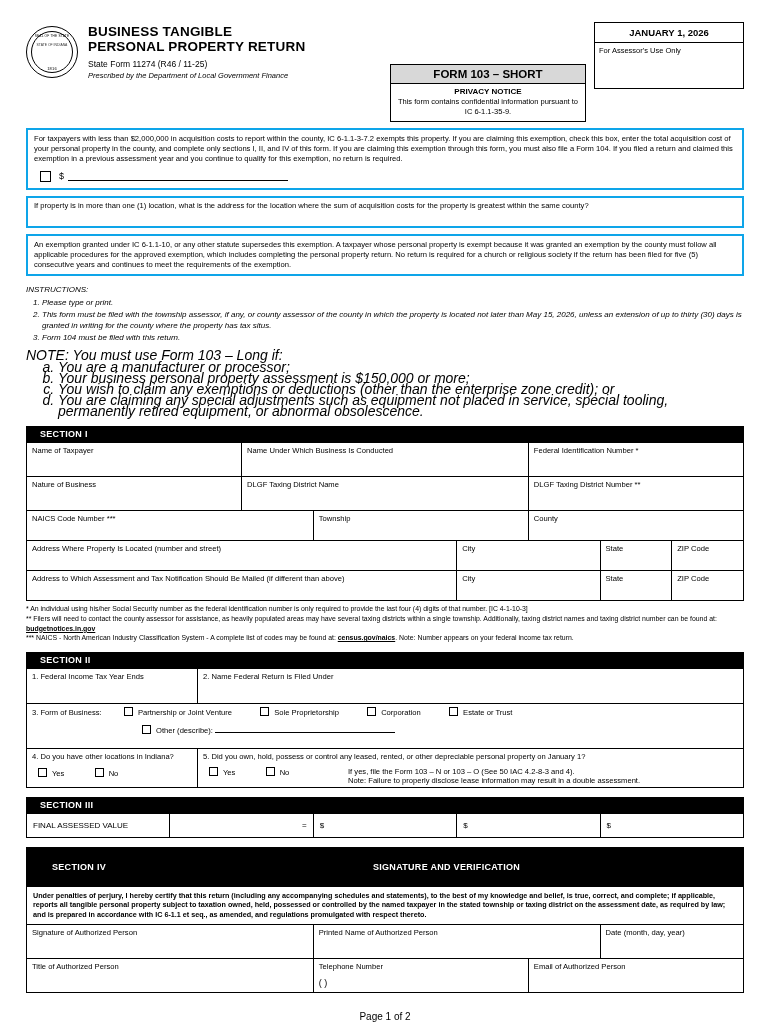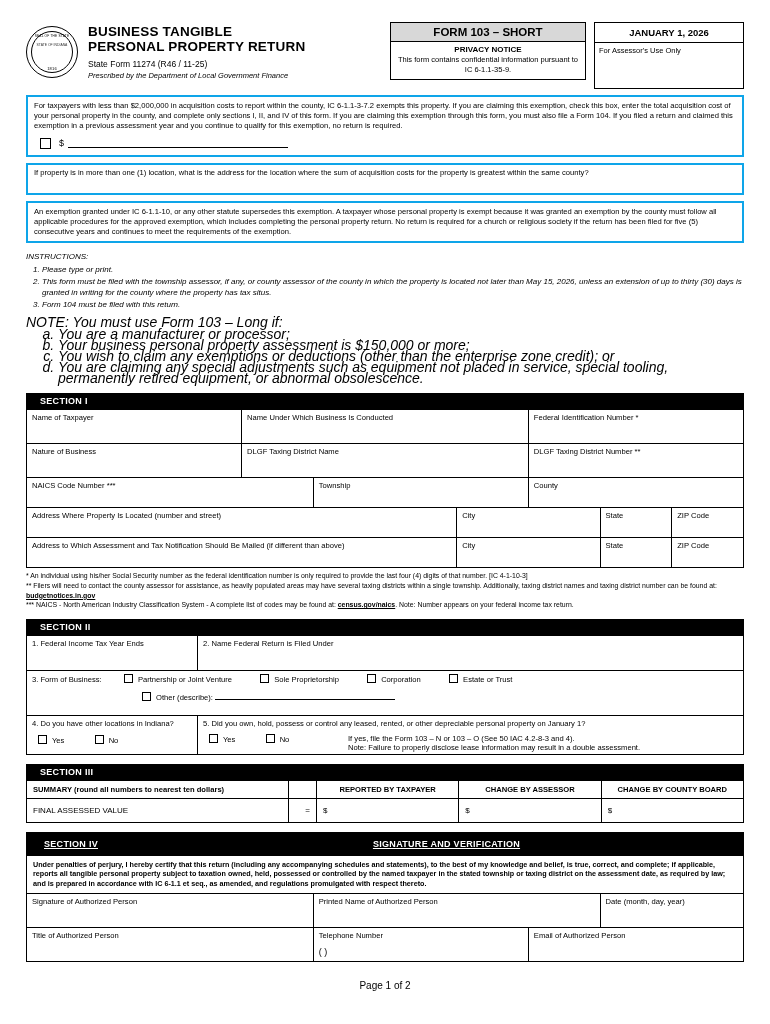--- a/index.html
+++ b/index.html
@@ -81,20 +81,21 @@
   .formbox {
     width: 196px;
   }
   .form-num {
     border: 1px solid #000;
     background: #d8d8d8;
     text-align: center;
     font-weight: bold;
     font-size: 11.5px;
     padding: 3px 0;
+    margin-top: 42px;
   }
   .privacy {
     border: 1px solid #000;
     border-top: none;
     text-align: center;
     font-size: 7.5px;
     padding: 3px 4px 4px 4px;
     line-height: 10px;
   }
   .privacy .pv-title { font-weight: bold; font-size: 8px; }
@@ -180,22 +181,21 @@
     background: #000;
     color: #fff;
     font-weight: bold;
     font-size: 9px;
     padding: 3px 12px 3px 14px;
     margin-top: 9px;
     letter-spacing: .3px;
   }
   .secbar.split {
     display: flex;
-    padding: 4px;
-    text-decoration: underline;
+    padding: 12px;
   }
   .secbar.split .left {
     width: 123px;
     padding: 3px 0 3px 14px;
   }
   .secbar.split .right {
     flex: 1;
     text-align: center;
     padding: 3px 0;
   }
@@ -447,27 +447,20 @@
           <div>If yes, file the Form 103 – N or 103 – O (See 50 IAC 4.2-8-3 and 4).</div>
           <div>Note: Failure to properly disclose lease information may result in a double assessment.</div>
         </div>
       </div>
     </div>
   </div>
 
   <div class="secbar">SECTION III</div>
   <table class="s3">
     <tbody>
-        <tr>
-      <td class="hd" style="width:262px;text-align:left;padding-left:6px">SUMMARY (round all numbers to nearest ten dollars)</td>
-      <td class="hd" style="width:28px"></td>
-      <td class="hd">REPORTED BY TAXPAYER</td>
-      <td class="hd">CHANGE BY ASSESSOR</td>
-      <td class="hd">CHANGE BY COUNTY BOARD</td>
-    </tr>
     <tr>
       <td>FINAL ASSESSED VALUE</td>
       <td class="eq">=</td>
       <td>$</td>
       <td>$</td>
       <td>$</td>
     </tr>
   </tbody>
     </table>
 

